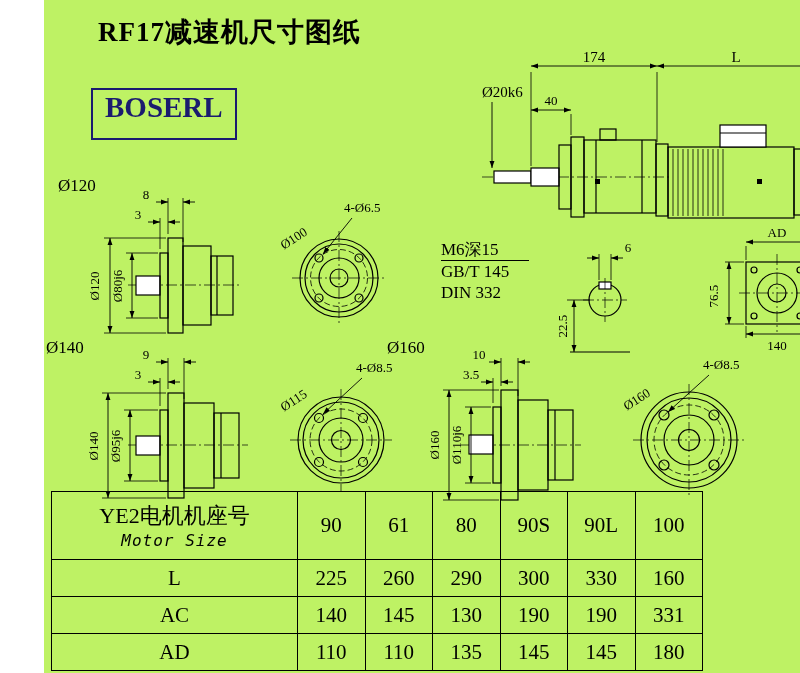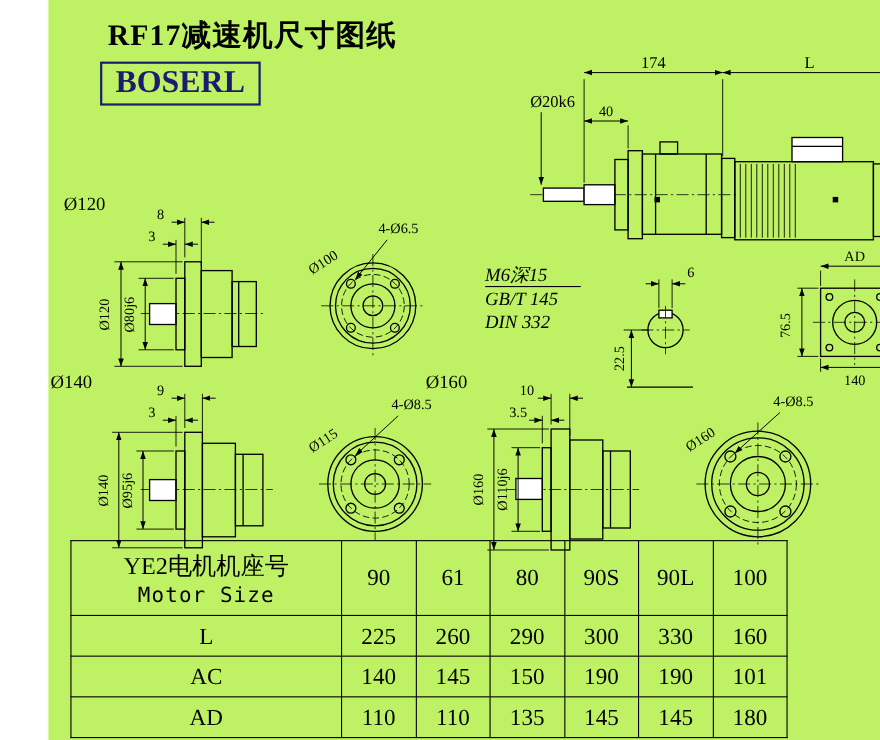--- a/index.html
+++ b/index.html
@@ -15,38 +15,38 @@
   svg .ext  { stroke-width:0.8; }
   svg .cl   { stroke-width:0.7; stroke-dasharray:11 3 2 3; }
   svg .bc   { stroke-width:0.8; stroke-dasharray:6 3; }
   svg .wf   { fill:#fff; }
   svg .blk  { fill:#000; stroke:none; }
   marker path { fill:#000; stroke:none; }
   svg text { fill:#000; stroke:none; font-family:"Liberation Serif", serif; font-size:13px; }
   svg text.big { font-size:15px; }
 
   #page-title { left:54px; top:14px; font-size:27px; font-weight:bold; letter-spacing:1px; }
-  #brand-logo { left:47px; top:56px; border:2px solid #1b1b6f; color:#1b1b6f;
-                font-size:29px; font-weight:bold; padding:1px 12px 2px 12px;
+  #brand-logo { left:47px; top:88px; border:2px solid #1b1b6f; color:#1b1b6f;
+                font-size:29px; font-weight:bold; padding:1px 12px 14px 12px;
                 font-family:"Liberation Serif", serif;text-align:center; }
   .dlabel { font-size:17px; }
   #label-120 { left:14px;  top:176px; }
   #label-140 { left:2px;   top:338px; }
   #label-160 { left:343px; top:338px; }
 
-  #thread-note { left:397px; top:239px; font-size:17px; line-height:21px;font-style:italic; }
+  #thread-note { left:397px; top:239px; font-size:17px; line-height:21px; }
   #thread-note .u { border-bottom:1.2px solid #000; display:inline-block; padding-right:30px; }
 
   
-  #size-table { left:20px; top:491px; width:652px; border-collapse:collapse; table-layout:fixed; }
+  #size-table { left:7px; top:491px; width:652px; border-collapse:collapse; table-layout:fixed; }
   #size-table td { border:1px solid #000; text-align:center; vertical-align:middle;
                    font-size:21px; height:37px; padding:0; }
   #size-table tr.hdr td { height:68px; }
   #size-table .cn { font-size:22px; }
-  #size-table .mono { font-family:"DejaVu Sans Mono", monospace; font-size:19px; letter-spacing:1px; }
+  #size-table .mono { font-family:"DejaVu Sans Mono", monospace; font-size:16px; letter-spacing:1px;font-style:italic; }
   .colA { width:246px; }
 </style>
 </head>
 <body>
 
 <div id="page">
 
   <svg width="0" height="0" class="abs" aria-hidden="true">
     <defs>
       <marker id="arw" viewBox="0 0 10 10" refX="10" refY="5" markerWidth="8" markerHeight="8" orient="auto-start-reverse">
@@ -349,24 +349,24 @@
       <td>260</td>
       <td>290</td>
       <td>300</td>
       <td>330</td>
       <td>160</td>
     </tr>
     <tr>
       <td>AC</td>
       <td>140</td>
       <td>145</td>
-      <td>150</td>
+      <td>130</td>
       <td>190</td>
       <td>190</td>
-      <td>101</td>
+      <td>331</td>
     </tr>
     <tr>
       <td>AD</td>
       <td>110</td>
       <td>110</td>
       <td>135</td>
       <td>145</td>
       <td>145</td>
       <td>180</td>
     </tr>

